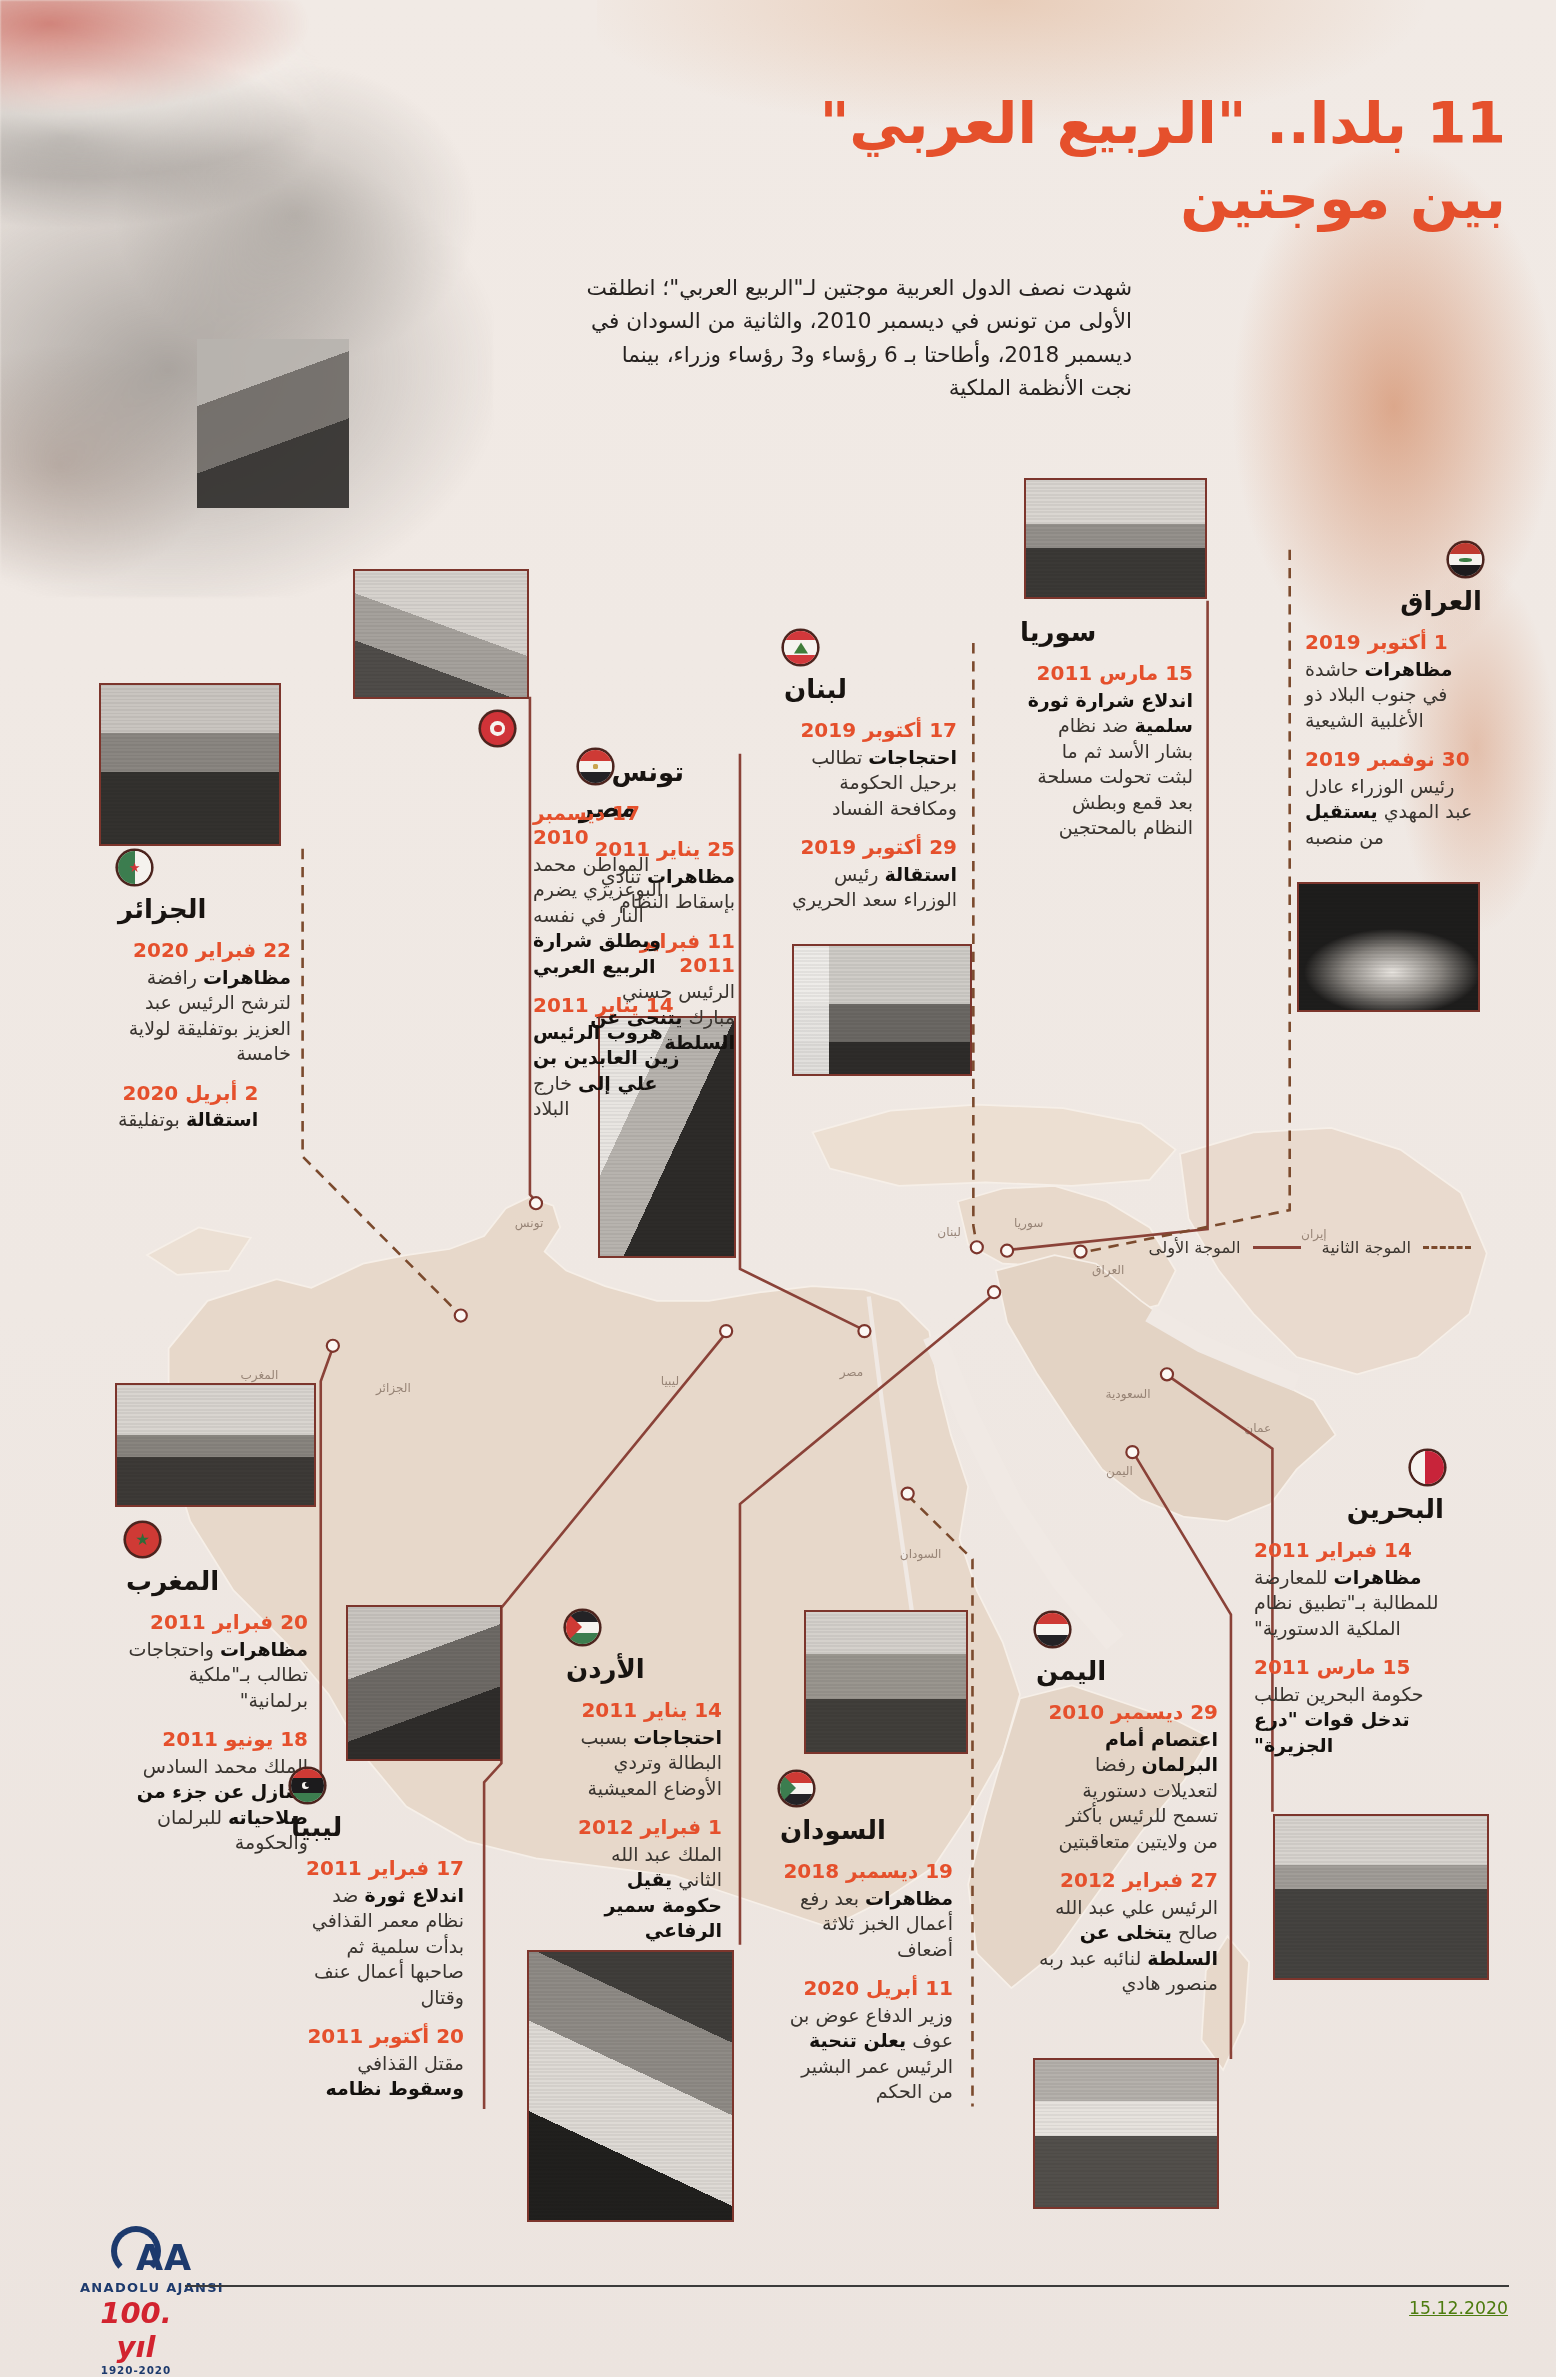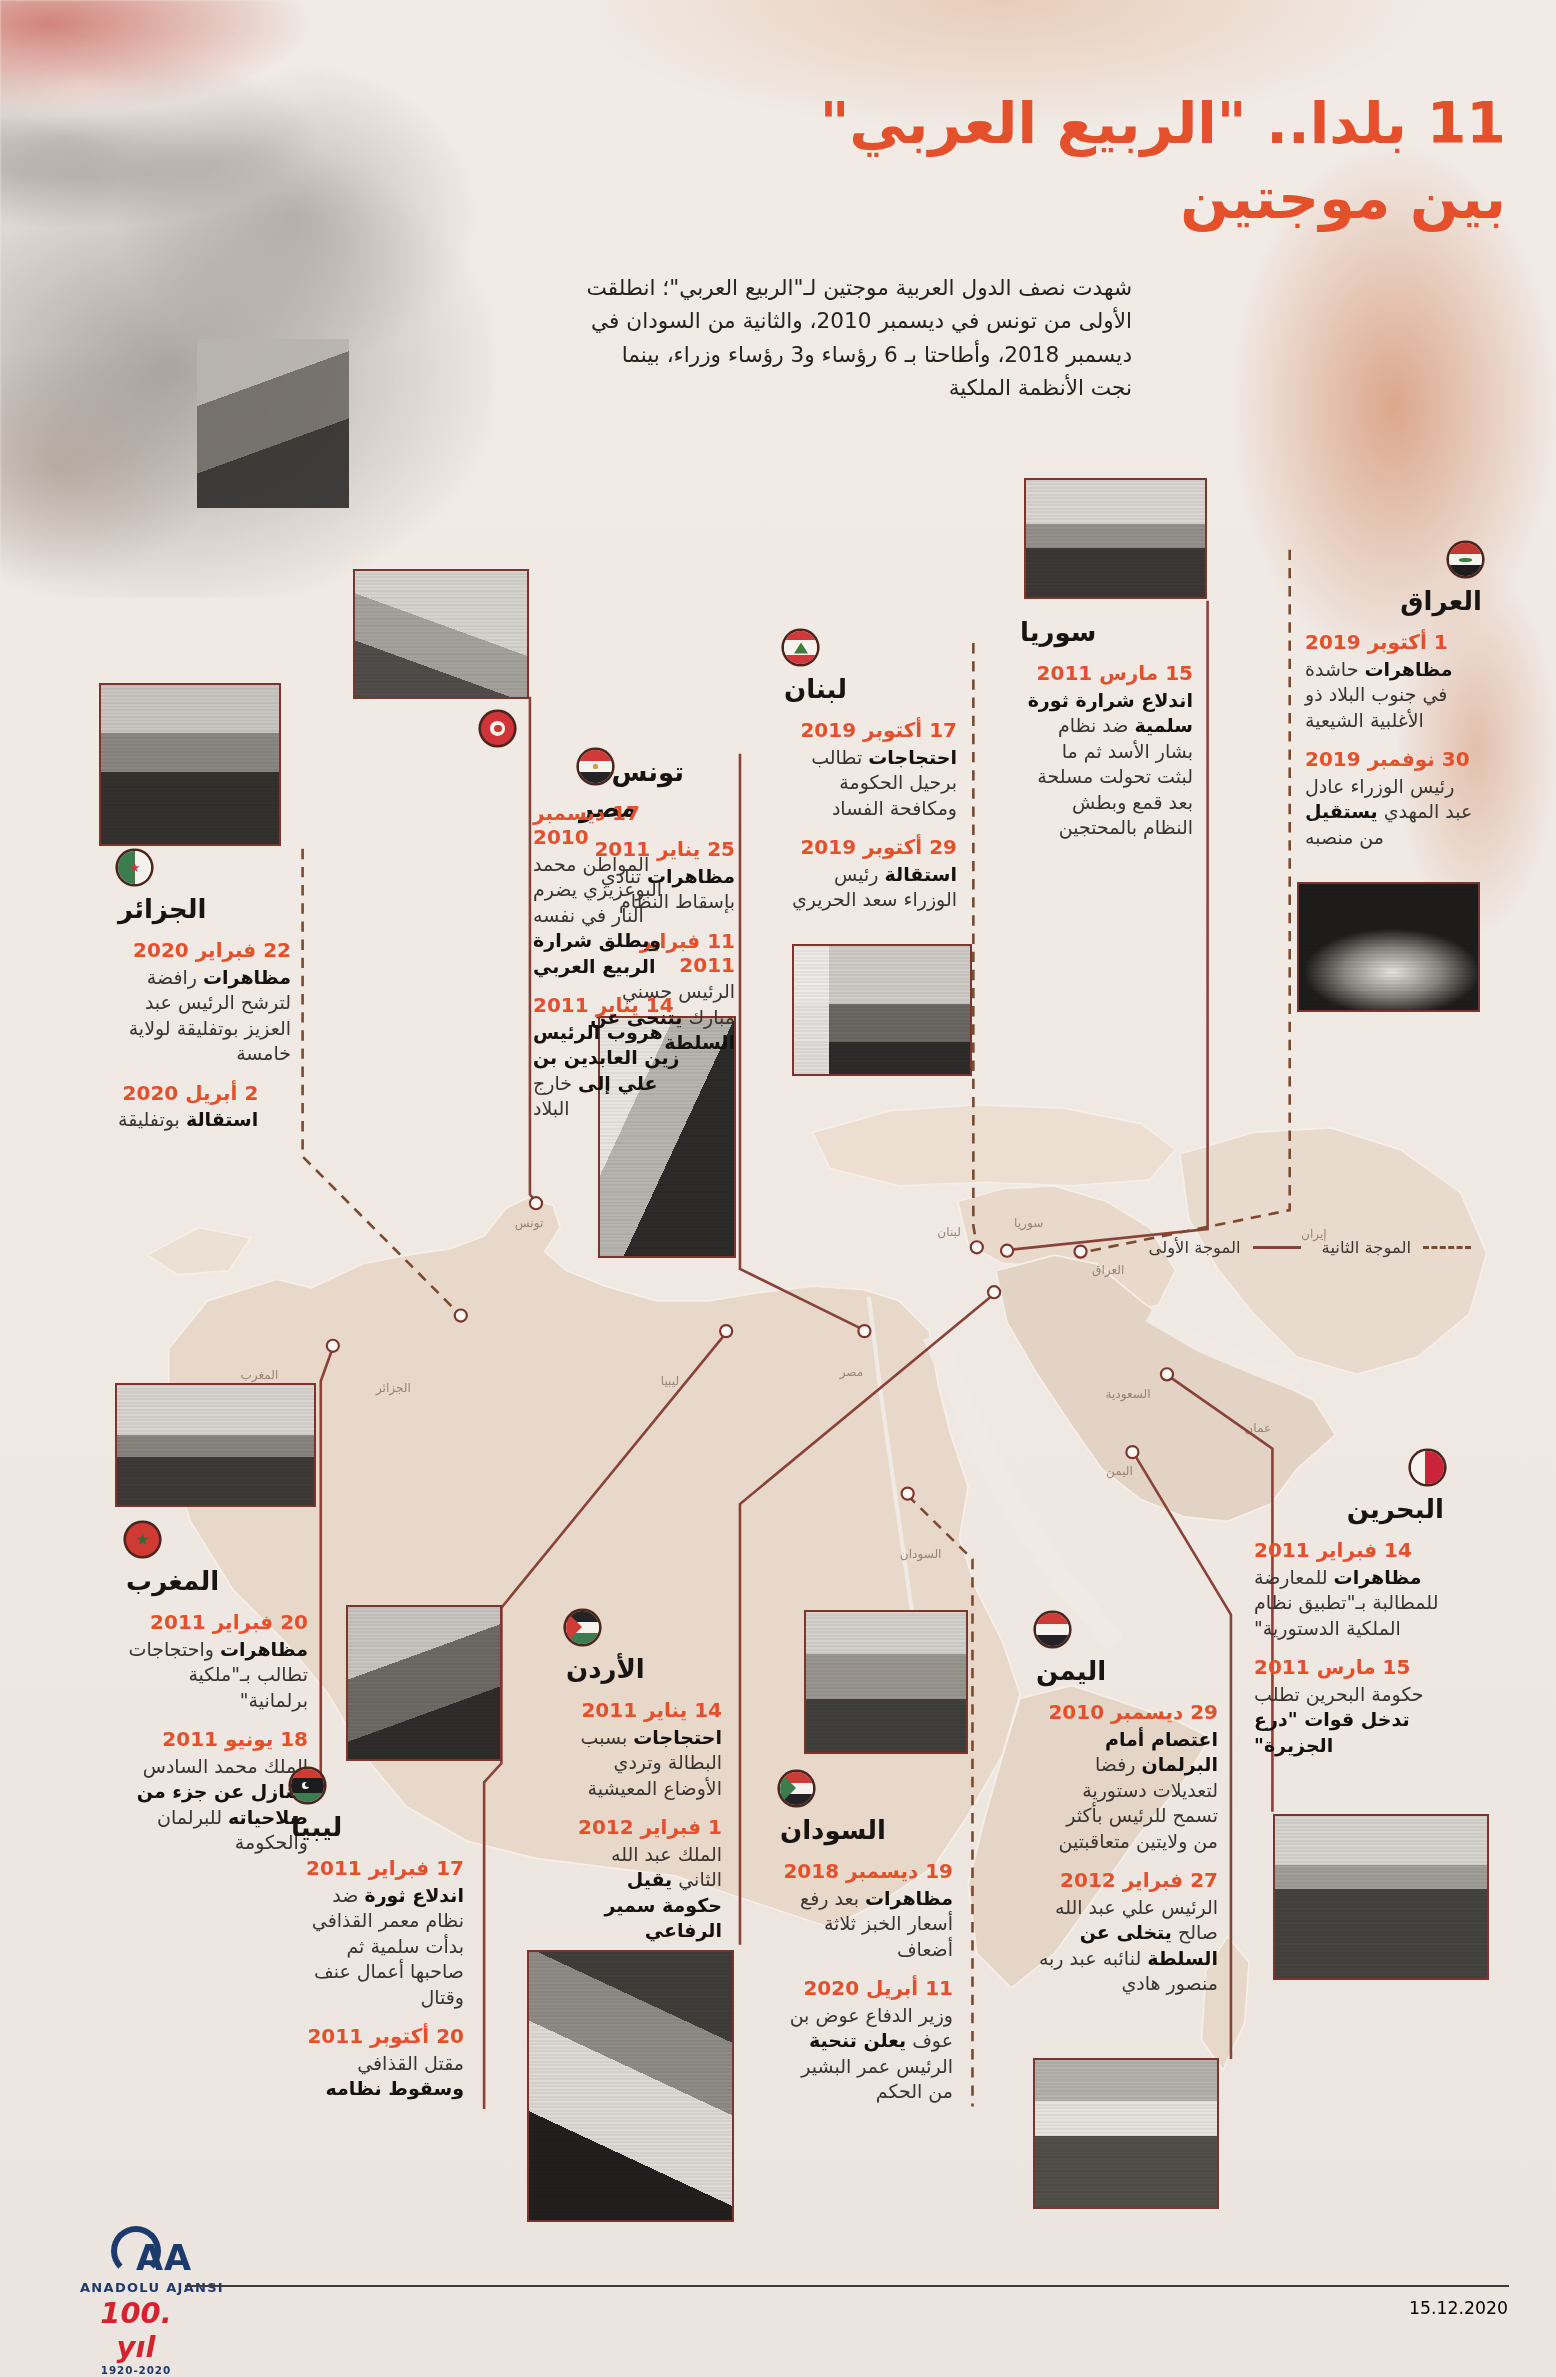--- a/index.html
+++ b/index.html
@@ -91,21 +91,21 @@
   .legend .sample.dash{border-top:3.5px dashed #7b4a2d;}
   
   .footer-line{position:absolute;left:185px;top:2285px;width:1324px;height:1.7px;background:#3b3b3b;}
   .aa{position:absolute;left:80px;top:2226px;width:112px;text-align:center;color:#1d3a6d;}
   .aa .arc{width:50px;height:50px;margin:0 auto;border:6px solid #1d3a6d;border-radius:50%;
            border-bottom-color:transparent;box-sizing:border-box;}
   .aa .letters{font-size:35px;font-weight:bold;letter-spacing:0.9px;margin-top:-38px;text-align:right;}
   .aa .name{font-size:13px;font-weight:bold;letter-spacing:1.3px;margin-top:1.7px;white-space:nowrap;}
   .aa .cent{font-size:29px;font-weight:bold;font-style:italic;color:#d2232f;margin-top:1.7px;}
   .aa .years{font-size:10.4px;font-weight:bold;color:#1d3a6d;letter-spacing:0.9px;}
-  .pubdate{position:absolute;right:48px;top:2298px;font-size:17.3px;color:#000000;}
+  .pubdate{position:absolute;right:48px;top:2298px;font-size:17.3px;color:#4d7c0f;text-decoration:underline;}
   svg text{font-family:"DejaVu Sans",sans-serif;}
 </style>
 </head>
 <body>
 
 <div class="abs collage"></div>
 <div class="abs collage-photo"></div>
 <div class="abs wash-top"></div>
 <div class="abs wash-right"></div>
 <div class="abs wash-right2"></div>
@@ -304,21 +304,21 @@
       <div class="date">1 فبراير 2012</div>
     <p><span>الملك عبد الله الثاني </span><b>يقيل حكومة سمير الرفاعي</b></p>
     </div>
 </section>
 
 <section class="country ar" style="left:780px;top:1772px;width:173px" dir="rtl">
   <span class="flag f-sudan"></span>
   <h2>السودان</h2>
   <div class="event">
       <div class="date">19 ديسمبر 2018</div>
-    <p><b>مظاهرات</b><span> بعد رفع أسعار الخبز ثلاثة أضعاف</span></p>
+    <p><b>مظاهرات</b><span> بعد رفع أعمال الخبز ثلاثة أضعاف</span></p>
     </div>
   <div class="event">
       <div class="date">11 أبريل 2020</div>
     <p><span>وزير الدفاع عوض بن عوف </span><b>يعلن تنحية</b><span> الرئيس عمر البشير من الحكم</span></p>
     </div>
 </section>
 
 <section class="country ar" style="left:1036px;top:1613px;width:182px" dir="rtl">
   <span class="flag f-yemen"></span>
   <h2>اليمن</h2>

